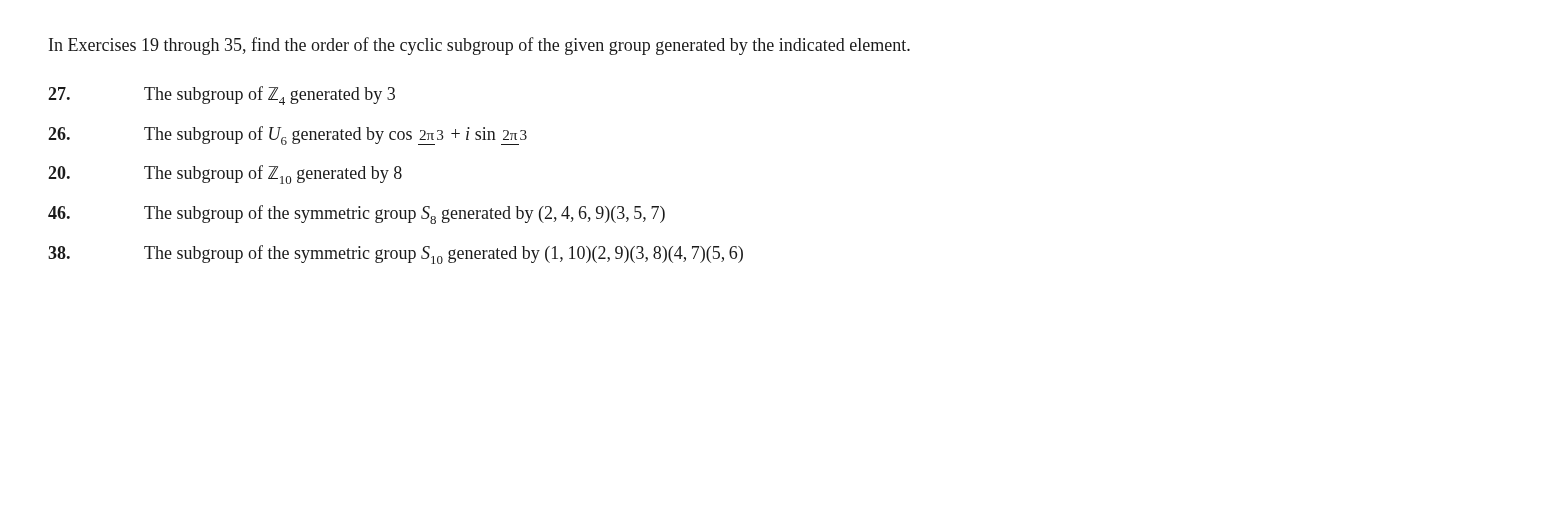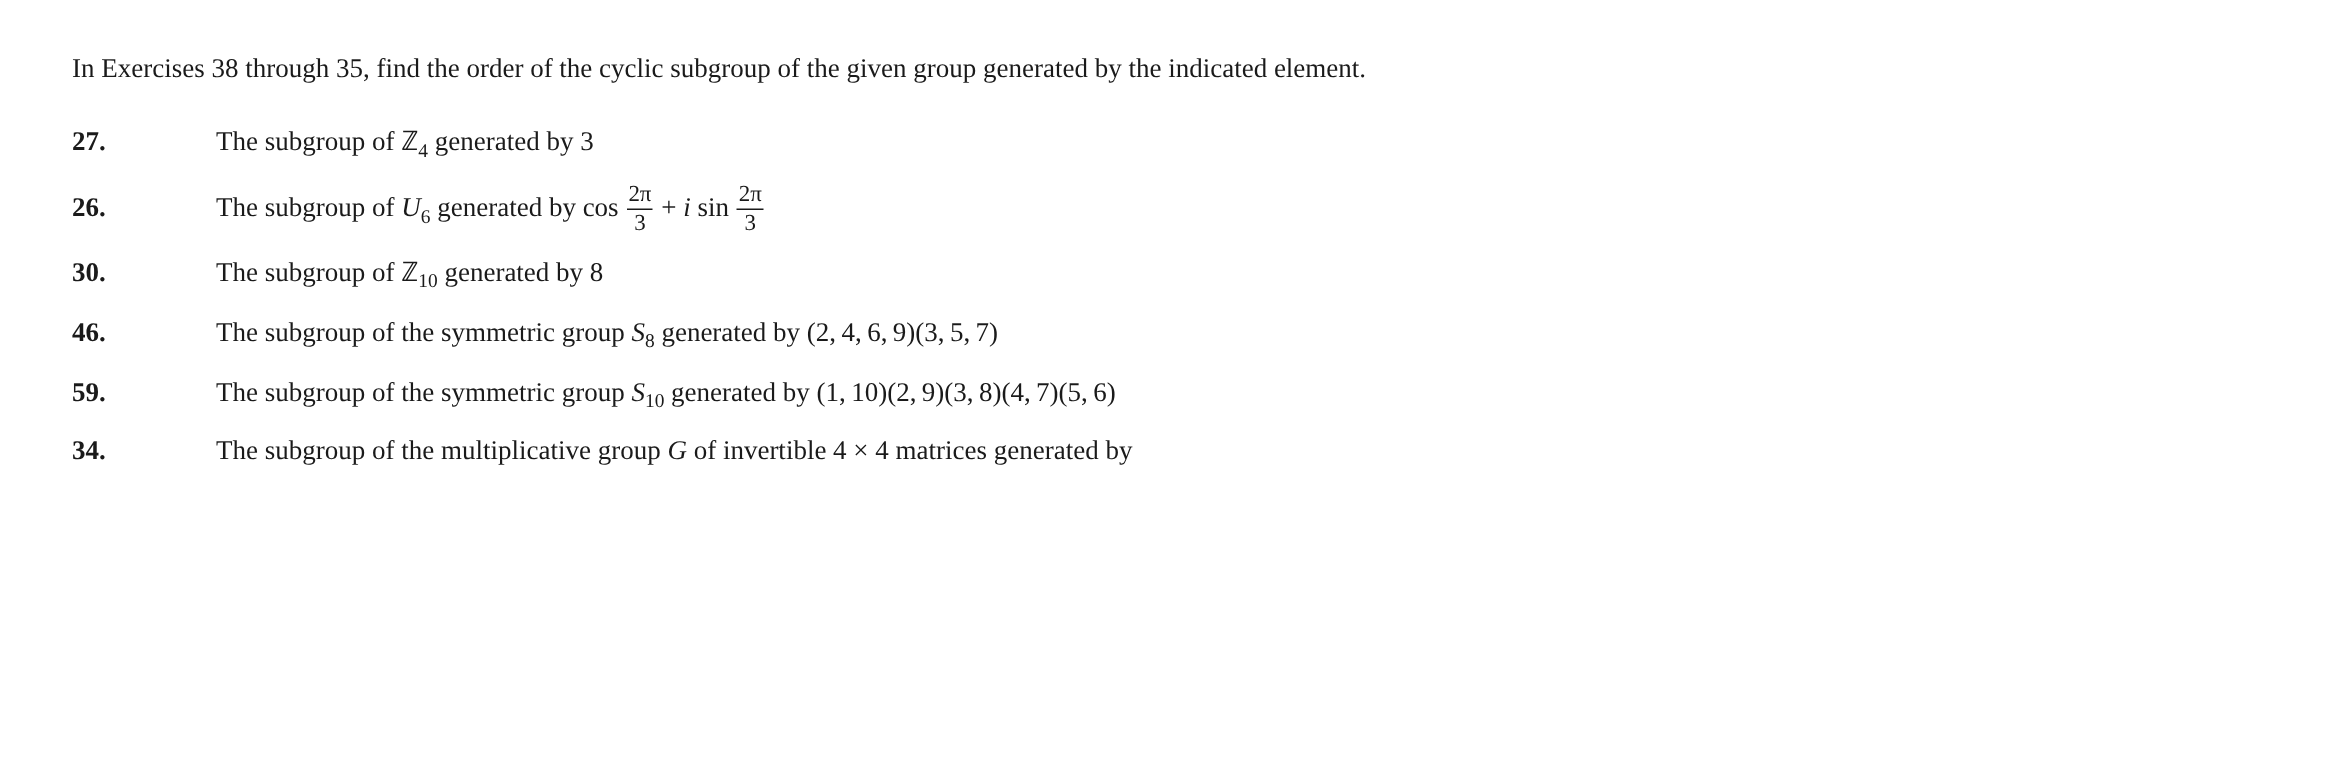--- a/index.html
+++ b/index.html
@@ -48,21 +48,20 @@
       flex: 1;
     }
 
     sub {
       font-size: 0.72em;
       vertical-align: sub;
     }
 
     .frac {
       display: inline-flex;
-      flex-direction: column;
       align-items: center;
       vertical-align: middle;
       margin: 0 1px;
       font-size: 0.85em;
     }
 
     .frac .num {
       border-bottom: 1px solid #1a1a1a;
       padding: 0 1px;
       line-height: 1.2;
@@ -74,21 +73,21 @@
     }
 
     .italic {
       font-style: italic;
     }
   </style>
 </head>
 <body>
 
 <div class="intro-text">
-  In Exercises 38 through 35, find the order of the cyclic subgroup of the given group generated by the indicated element.
+  In Exercises 19 through 35, find the order of the cyclic subgroup of the given group generated by the indicated element.
 </div>
 
 <ul class="exercise-list">
 
   <li class="exercise-item">
     <span class="exercise-number"><strong>27.</strong></span>
     <span class="exercise-content">
       The subgroup of ℤ<sub>4</sub> generated by 3
     </span>
   </li>
@@ -101,41 +100,35 @@
           <span class="num">2π</span>
           <span class="den">3</span>
         </span>&nbsp;+&nbsp;<span class="italic">i</span>&nbsp;sin&nbsp;<span class="frac">
           <span class="num">2π</span>
           <span class="den">3</span>
         </span>
     </span>
   </li>
 
   <li class="exercise-item">
-    <span class="exercise-number"><strong>30.</strong></span>
+    <span class="exercise-number"><strong>20.</strong></span>
     <span class="exercise-content">
       The subgroup of ℤ<sub>10</sub> generated by 8
     </span>
   </li>
 
 
   <li class="exercise-item">
     <span class="exercise-number"><strong>46.</strong></span>
     <span class="exercise-content">
       The subgroup of the symmetric group <span class="italic">S</span><sub>8</sub> generated by (2, 4, 6, 9)(3, 5, 7)
     </span>
   </li>
 
   <li class="exercise-item">
-    <span class="exercise-number"><strong>59.</strong></span>
+    <span class="exercise-number"><strong>38.</strong></span>
     <span class="exercise-content">
       The subgroup of the symmetric group <span class="italic">S</span><sub>10</sub> generated by (1, 10)(2, 9)(3, 8)(4, 7)(5, 6)
     </span>
   </li>
 
-  <li class="exercise-item">
-    <span class="exercise-number"><strong>34.</strong></span>
-    <span class="exercise-content">
-      The subgroup of the multiplicative group <span class="italic">G</span> of invertible 4 × 4 matrices generated by
-    </span>
-  </li>
 
 </ul>
 
 </body></html>

